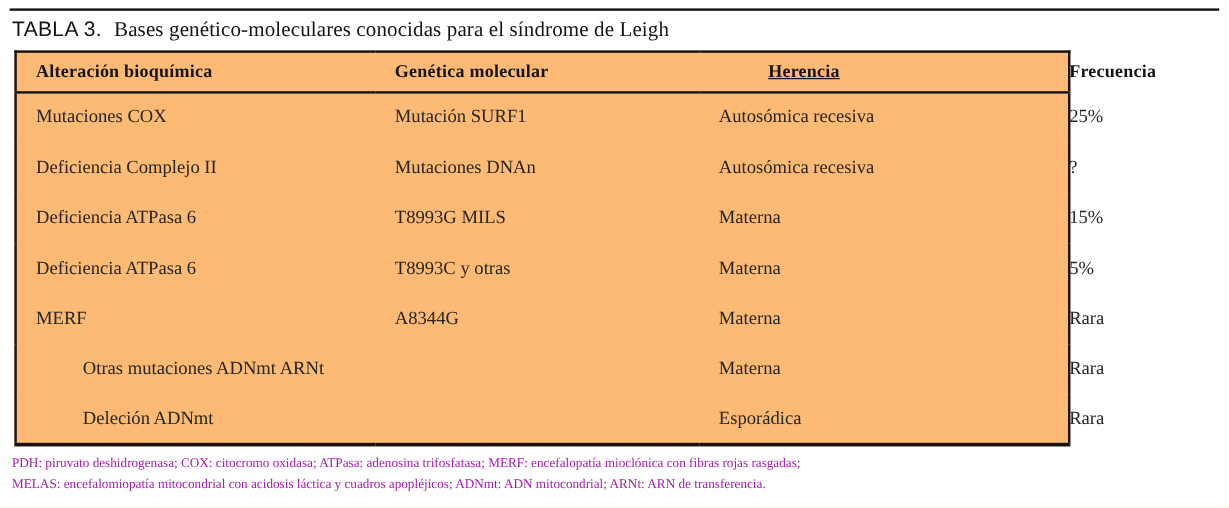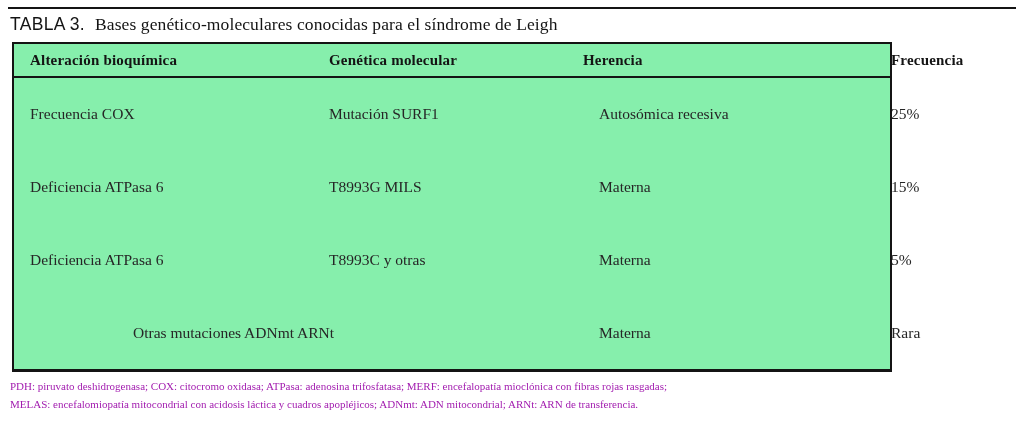--- a/index.html
+++ b/index.html
@@ -35,61 +35,63 @@
   .title-text {
     font-weight: 400;
     letter-spacing: 0.1px;
   }
   table.data-table {
     position: absolute;
     left: 12px; top: 42px;
     width: 792px; height: 330px;
     border-collapse: collapse;
     table-layout: fixed;
-    background: #86efac;
+    background: #fdba74;
     border: 2px solid #141414;
     border-bottom-width: 3px;
     font-size: 15.5px;
   }
   col.c1 { width: 300px; }
   col.c2 { width: 270px; }
   col.c3 { width: 308px; }
   col.c4 { width: auto; }
   thead tr { height: 34px; }
   thead th {
     font-weight: 700;
     color: #141414;
     border-bottom: 2px solid #141414;
     text-align: left;
     padding-left: 16px;
     font-size: 15px;
     vertical-align: middle;
     letter-spacing: 0.2px;
   }
   thead th.th-herencia {
+    text-align: center;
     padding-left: 0;
     padding-right: 134px;
+    text-decoration: underline;
   }
   thead th.th-frecuencia {
     text-align: right;
     padding-left: 0;
   }
   tbody tr { height: 26px; }
   tbody td {
     vertical-align: middle;
     padding-left: 16px;
     white-space: nowrap;
     color: #262626;
   }
   tbody td.cell-frecuencia {
     text-align: center;
     padding-left: 0;
   }
   tbody td.cell-indent {
-    padding-left: 119px;
+    padding-left: 55px;
   }
   .footnotes {
     position: absolute;
     left: 10px; top: 377px;
     width: 1008px;
     font-size: 11px;
     line-height: 18px;
     color: #a21caf;
   }
 </style>
@@ -112,40 +114,57 @@
   <thead>
     <tr>
       <th>Alteración bioquímica</th>
       <th>Genética molecular</th>
       <th class="th-herencia">Herencia</th>
       <th class="th-frecuencia">Frecuencia</th>
     </tr>
   </thead>
   <tbody>
     <tr>
-      <td class="cell-alteracion">Frecuencia COX</td>
+      <td class="cell-alteracion">Mutaciones COX</td>
       <td class="cell-genetica">Mutación SURF1</td>
       <td class="cell-herencia">Autosómica recesiva</td>
       <td class="cell-frecuencia">25%</td>
+    </tr>
+    <tr>
+      <td class="cell-alteracion">Deficiencia Complejo II</td>
+      <td class="cell-genetica">Mutaciones DNAn</td>
+      <td class="cell-herencia">Autosómica recesiva</td>
+      <td class="cell-frecuencia">?</td>
     </tr>
     <tr>
       <td class="cell-alteracion">Deficiencia ATPasa 6</td>
       <td class="cell-genetica">T8993G MILS</td>
       <td class="cell-herencia">Materna</td>
       <td class="cell-frecuencia">15%</td>
     </tr>
     <tr>
       <td class="cell-alteracion">Deficiencia ATPasa 6</td>
       <td class="cell-genetica">T8993C y otras</td>
       <td class="cell-herencia">Materna</td>
       <td class="cell-frecuencia">5%</td>
     </tr>
     <tr>
+      <td class="cell-alteracion">MERF</td>
+      <td class="cell-genetica">A8344G</td>
+      <td class="cell-herencia">Materna</td>
+      <td class="cell-frecuencia">Rara</td>
+    </tr>
+    <tr>
       <td class="cell-indent" colspan="2">Otras mutaciones ADNmt ARNt</td>
       <td class="cell-herencia">Materna</td>
+      <td class="cell-frecuencia">Rara</td>
+    </tr>
+    <tr>
+      <td class="cell-indent" colspan="2">Deleción ADNmt</td>
+      <td class="cell-herencia">Esporádica</td>
       <td class="cell-frecuencia">Rara</td>
     </tr>
   </tbody>
 </table>
 
 <div class="footnotes">
   <div>PDH: piruvato deshidrogenasa; COX: citocromo oxidasa; ATPasa: adenosina trifosfatasa; MERF: encefalopatía mioclónica con fibras rojas rasgadas;</div>
   <div>MELAS: encefalomiopatía mitocondrial con acidosis láctica y cuadros apopléjicos; ADNmt: ADN mitocondrial; ARNt: ARN de transferencia.</div>
 </div>
 

